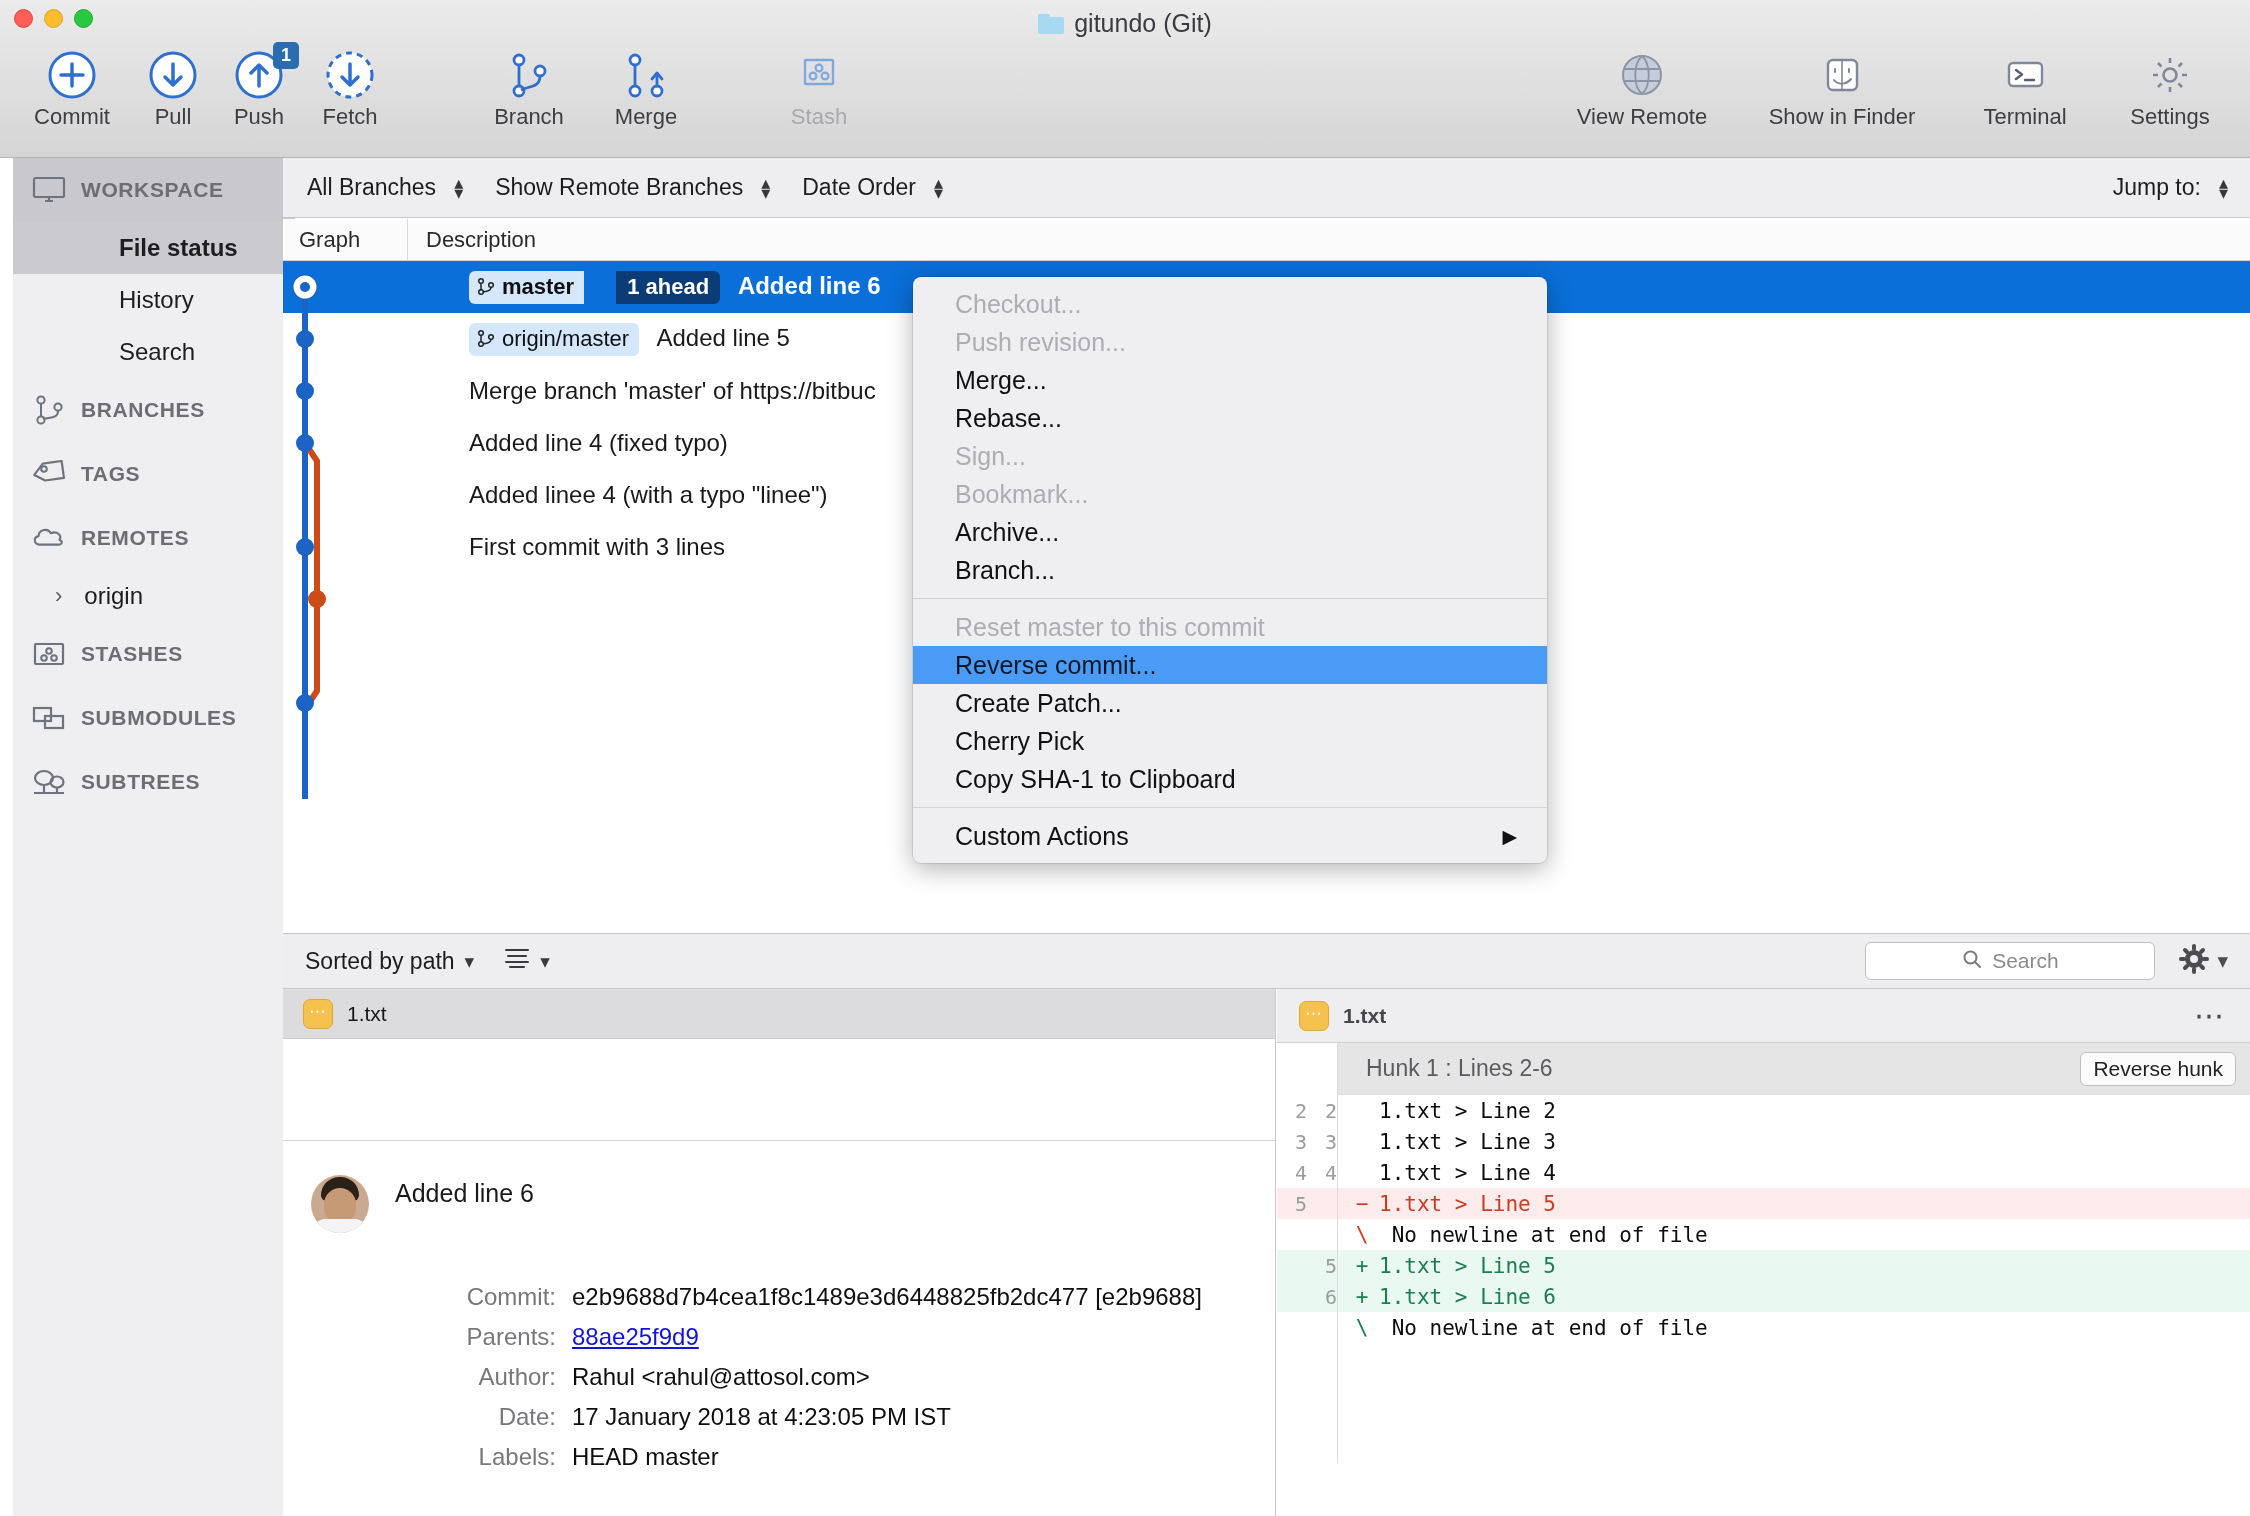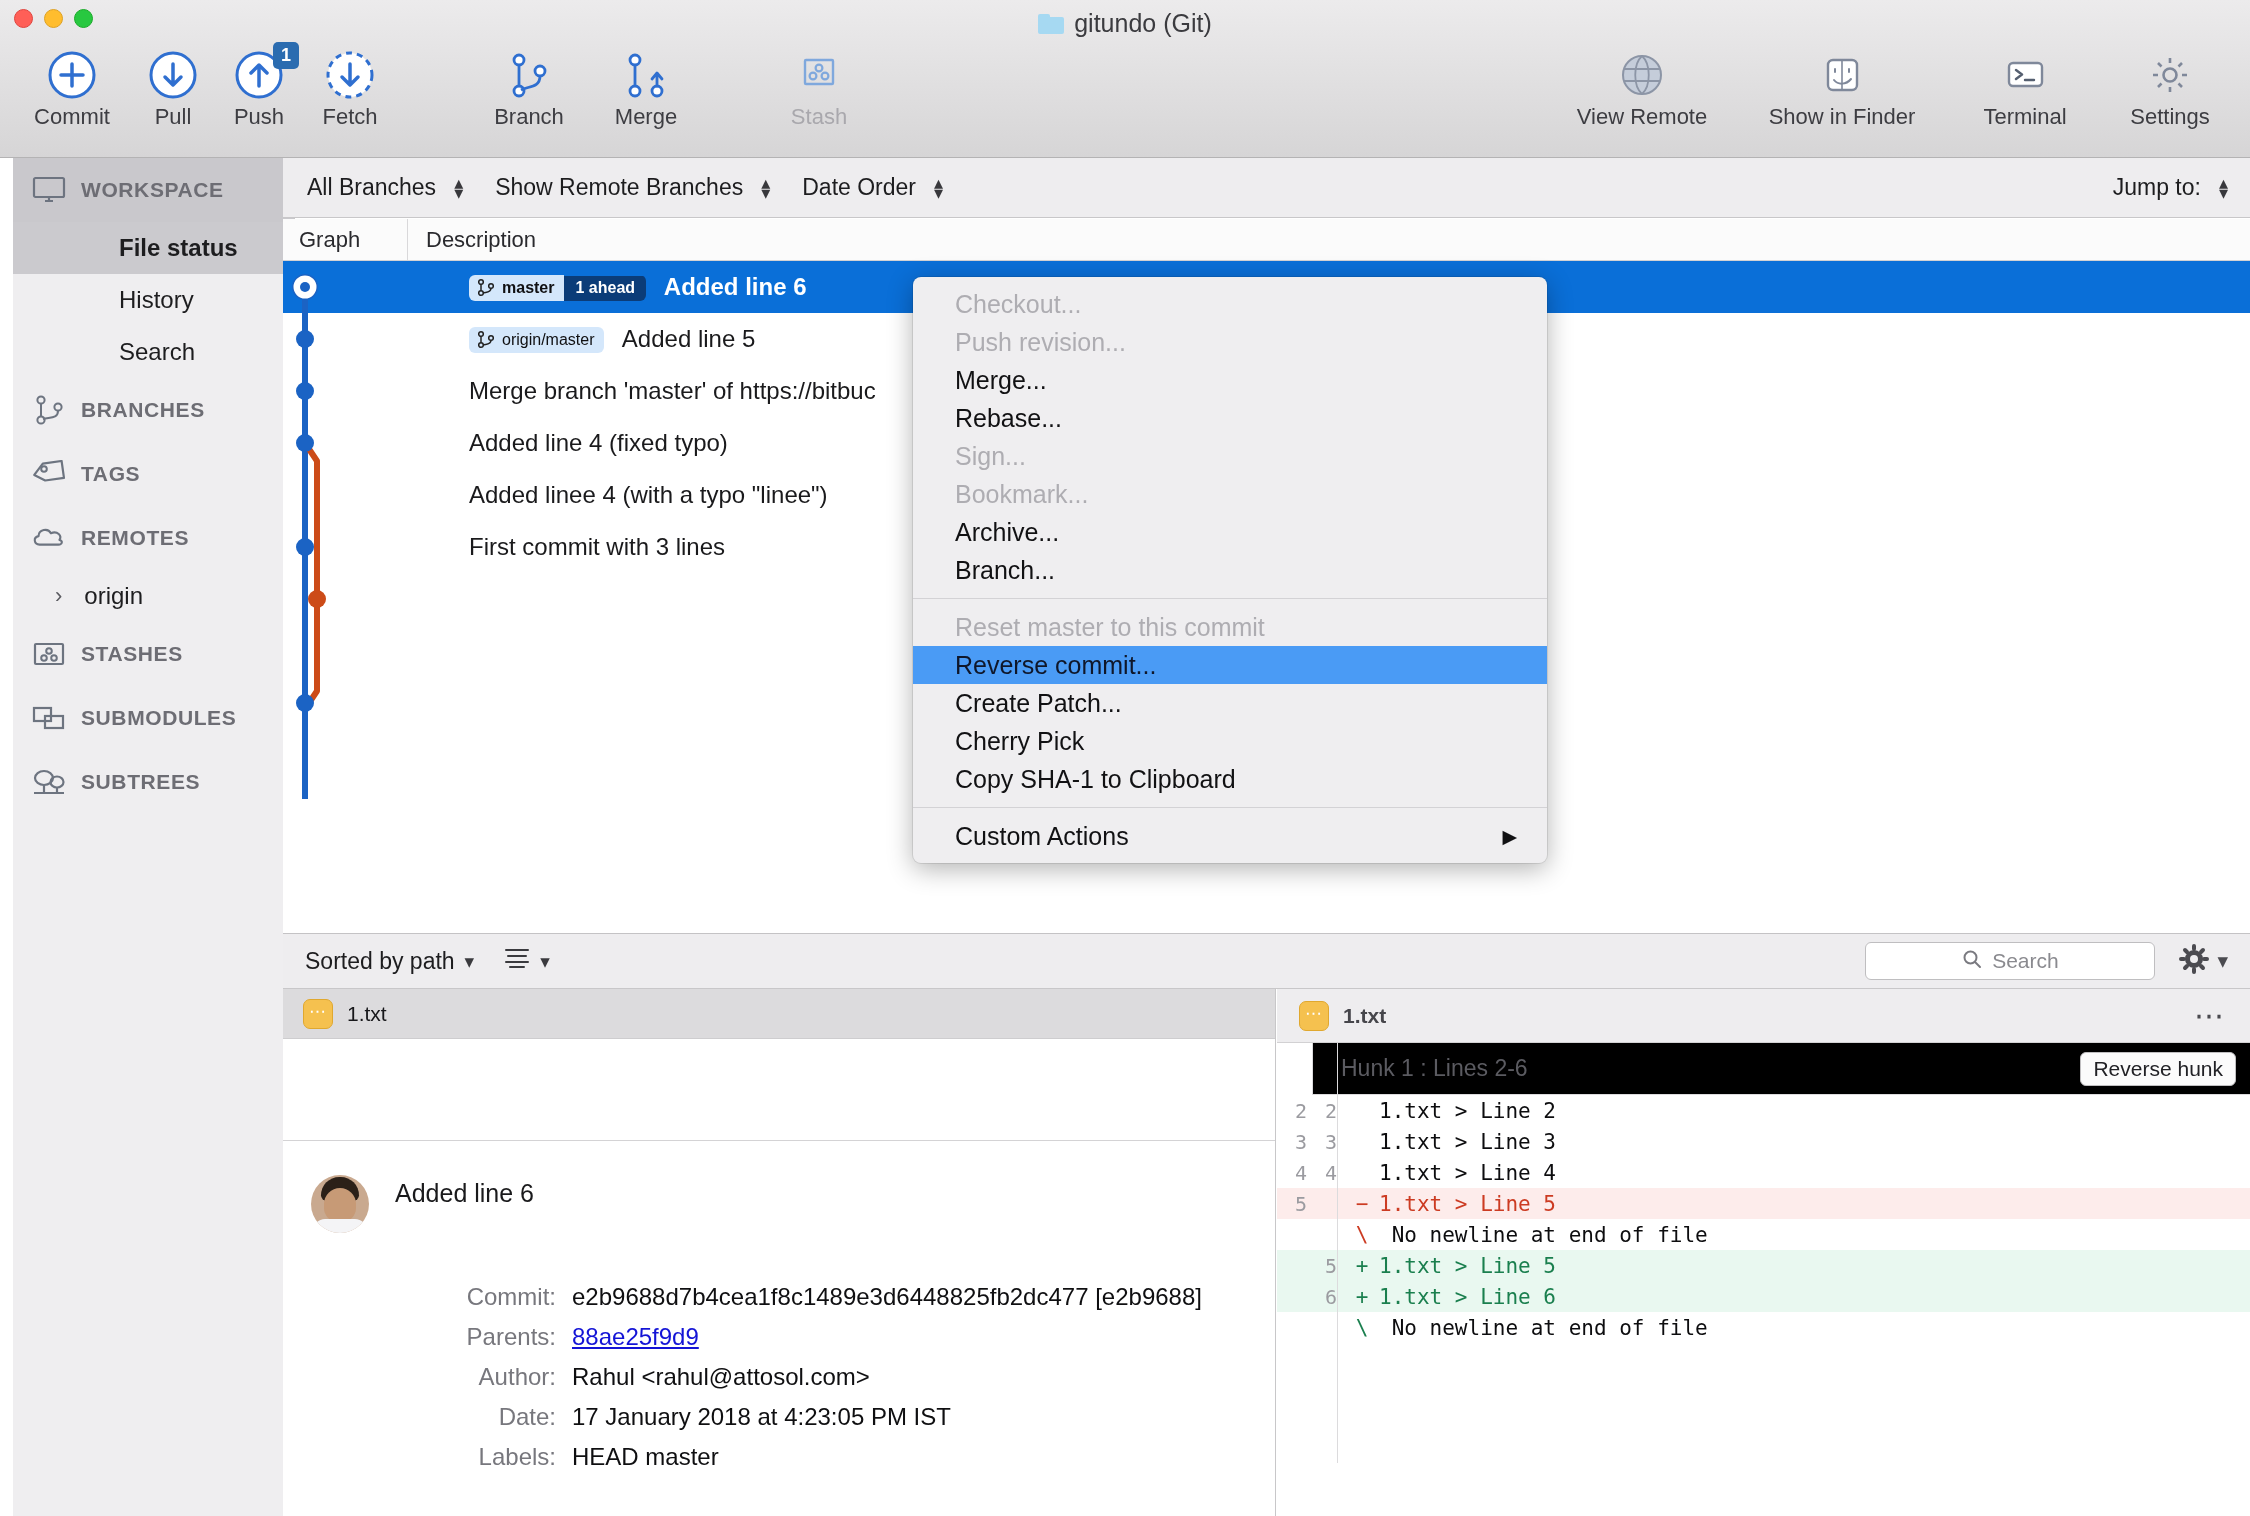--- a/index.html
+++ b/index.html
@@ -99,21 +99,21 @@
   .commitlist {
     position:absolute; left:283px; top:261px; width:1967px; height:672px;
     background:#ffffff;
   }
   .crow { position:relative; height:52px; display:flex; align-items:center; }
   .crow.selected { background:#0a6fd8; }
   .crow .cdesc { margin-left:186px; font-size:24px; color:#1a1a1c; white-space:nowrap; }
   .crow.selected .cdesc { color:#ffffff; font-weight:600; }
   .reflabel {
     display:inline-flex; align-items:center; border-radius:6px; overflow:hidden;
-    font-size:16px; margin-right:12px; vertical-align:middle;
+    font-size:22px; margin-right:12px; vertical-align:middle;gap:32px;
   }
   .reflabel .rl-name {
     background:#d4e7fb; color:#101012; padding:3px 10px 4px 8px;
     display:flex; align-items:center; gap:7px; font-weight:600;
   }
   .reflabel .rl-ahead {
     background:#0b3c78; color:#ffffff; padding:3px 11px 4px 11px; font-weight:600;
   }
   .reflabel.plain .rl-name { font-weight:400; }
 
@@ -177,22 +177,22 @@
     background:#ffffff;
   }
   .diffhdr {
     height:54px; background:#eeedef; display:flex; align-items:center;
     gap:14px; padding-left:22px; border-bottom:1px solid #d2d1d3;
   }
   .diffhdr .fname { font-weight:600; color:#46464b;}
   .dots { margin-left:auto; margin-right:24px; font-size:30px; color:#4a4a4f;
           letter-spacing:2px; line-height:10px; }
   .hunkhdr {
-    height:52px; background:#000000; border-bottom:1px solid #dcdbdd;
-    display:flex; align-items:center; margin-left:35px;
+    height:52px; background:#e5e5e5; border-bottom:1px solid #dcdbdd;
+    display:flex; align-items:center; margin-left:60px;
     border-left:1px solid #dcdbdd;
   }
   .hunktitle { font-size:23px; color:#5b5b61; padding-left:28px; }
   .revhunk {
     margin-left:auto; margin-right:14px; font-size:21px; color:#222226;
     background:#fbfbfb; border:1px solid #bfbec0; border-radius:6px;
     padding:4px 12px;
   }
   .difflines { font-family:"DejaVu Sans Mono", monospace; font-size:21px; }
   .dline { height:31px; display:flex; align-items:center; }

